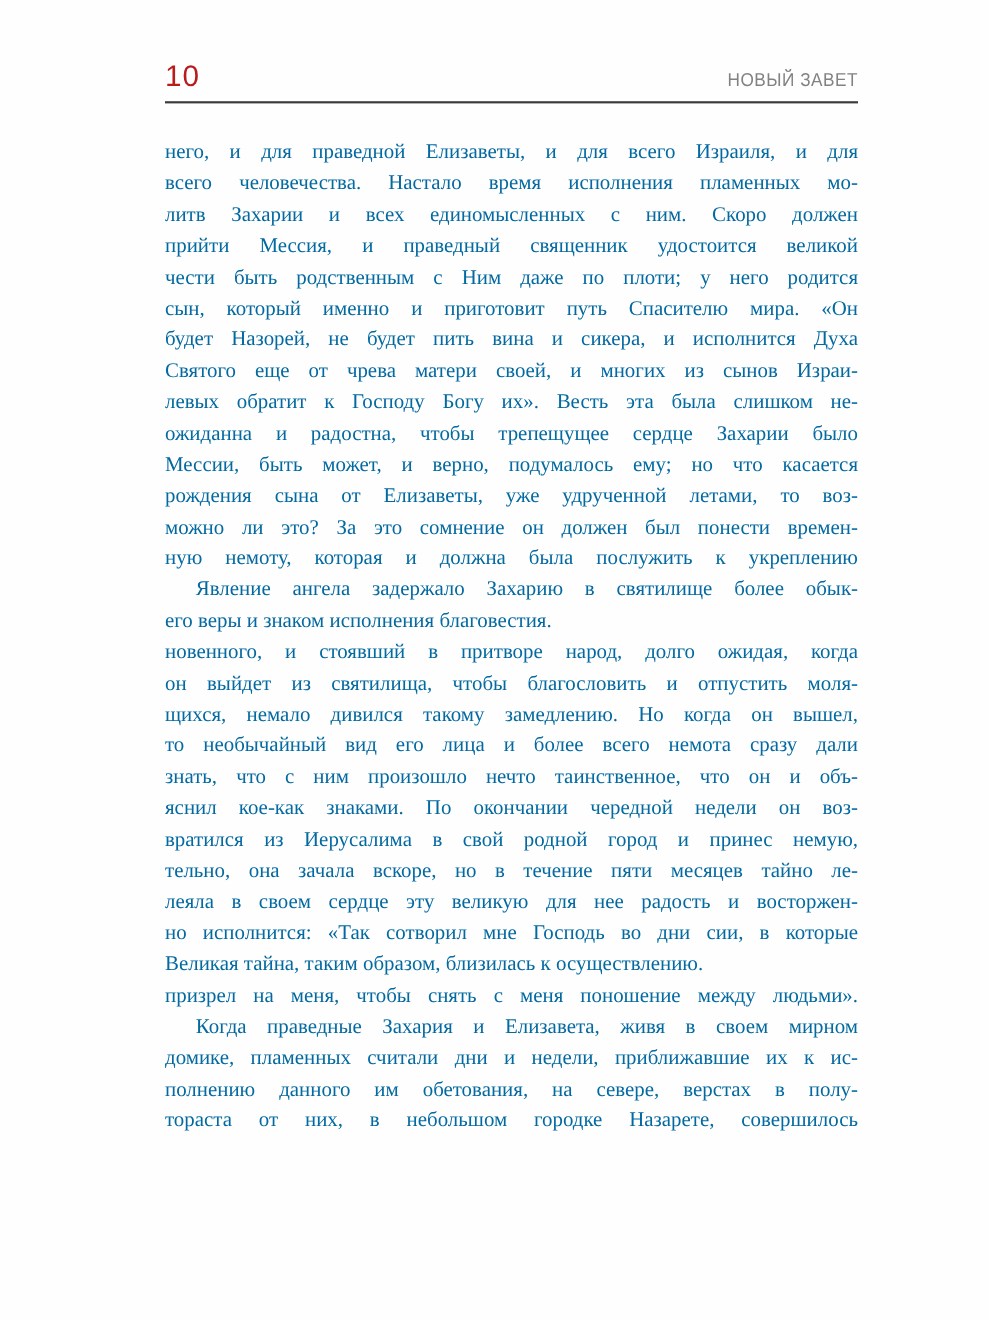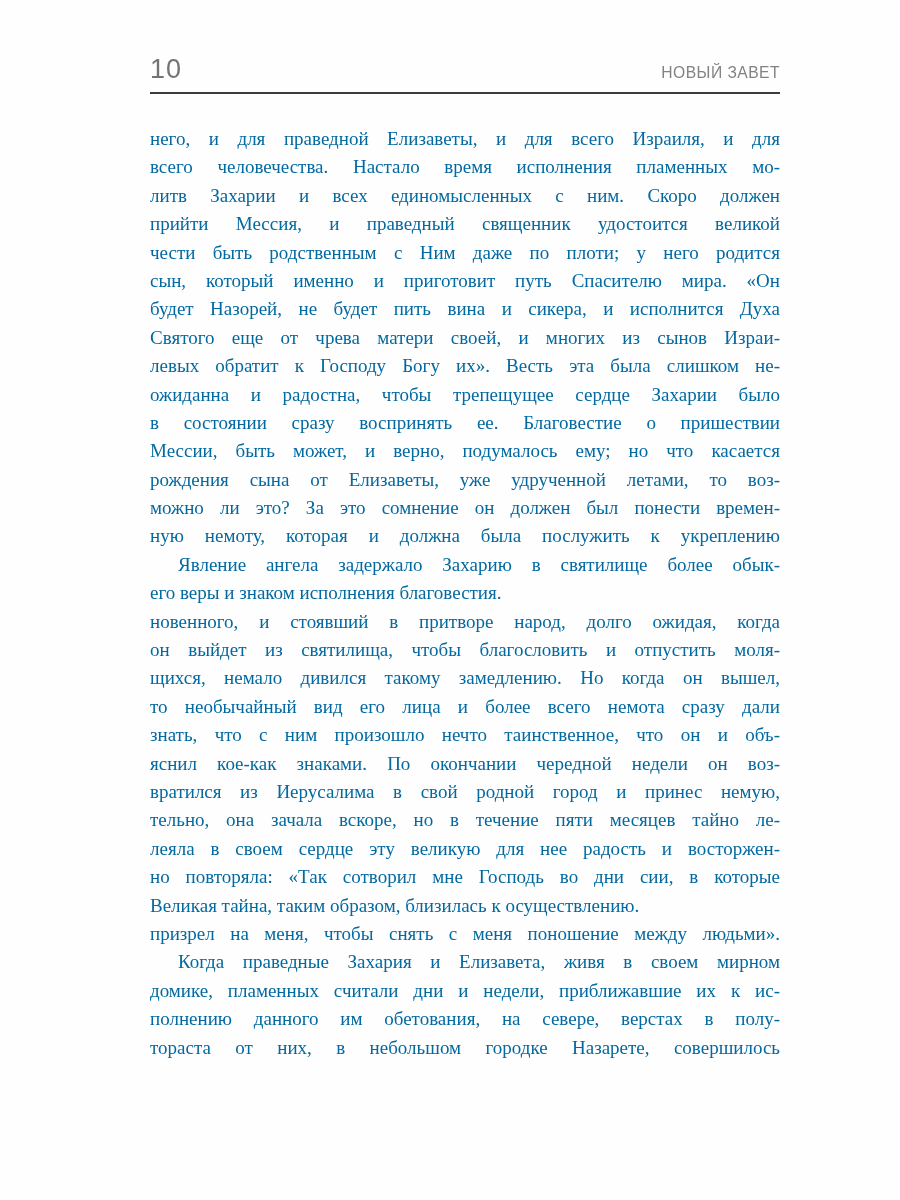--- a/index.html
+++ b/index.html
@@ -21,21 +21,21 @@
     top: 56px;
     width: 630px;
     display: flex;
     justify-content: space-between;
     align-items: baseline;
   }
   .page-number {
     font-family: "Liberation Sans", "DejaVu Sans", sans-serif;
     font-size: 27px;
     font-weight: 400;
-    color: #737373;
+    color: #b91c1c;
     letter-spacing: 1px;
     line-height: 1;
   }
   .running-title {
     font-family: "Liberation Sans", "DejaVu Sans", sans-serif;
     font-size: 17px;
     font-weight: 400;
     color: #828282;
     letter-spacing: 0.5px;
     line-height: 1;
@@ -88,37 +88,36 @@
       <div class="line">него, и для праведной Елизаветы, и для всего Израиля, и для</div>
       <div class="line">всего человечества. Настало время исполнения пламенных мо-</div>
       <div class="line">литв Захарии и всех единомысленных с ним. Скоро должен</div>
       <div class="line">прийти Мессия, и праведный священник удостоится великой</div>
       <div class="line">чести быть родственным с Ним даже по плоти; у него родится</div>
       <div class="line">сын, который именно и приготовит путь Спасителю мира. «Он</div>
       <div class="line">будет Назорей, не будет пить вина и сикера, и исполнится Духа</div>
       <div class="line">Святого еще от чрева матери своей, и многих из сынов Израи-</div>
       <div class="line">левых обратит к Господу Богу их». Весть эта была слишком не-</div>
       <div class="line">ожиданна и радостна, чтобы трепещущее сердце Захарии было</div>
-      <div class="line">в состоянии сразу воспринять ее. Благовестие о пришествии</div>
       <div class="line">Мессии, быть может, и верно, подумалось ему; но что касается</div>
       <div class="line">рождения сына от Елизаветы, уже удрученной летами, то воз-</div>
       <div class="line">можно ли это? За это сомнение он должен был понести времен-</div>
       <div class="line">ную немоту, которая и должна была послужить к укреплению</div>
       <div class="line indent">Явление ангела задержало Захарию в святилище более обык-</div>
       <div class="line flush-left">его веры и знаком исполнения благовестия.</div>
       <div class="line">новенного, и стоявший в притворе народ, долго ожидая, когда</div>
       <div class="line">он выйдет из святилища, чтобы благословить и отпустить моля-</div>
       <div class="line">щихся, немало дивился такому замедлению. Но когда он вышел,</div>
       <div class="line">то необычайный вид его лица и более всего немота сразу дали</div>
       <div class="line">знать, что с ним произошло нечто таинственное, что он и объ-</div>
       <div class="line">яснил кое-как знаками. По окончании чередной недели он воз-</div>
       <div class="line">вратился из Иерусалима в свой родной город и принес немую,</div>
       <div class="line">тельно, она зачала вскоре, но в течение пяти месяцев тайно ле-</div>
       <div class="line">леяла в своем сердце эту великую для нее радость и восторжен-</div>
-      <div class="line">но повторяла: «Так сотворил мне Господь во дни сии, в которые</div>
+      <div class="line">но исполнится: «Так сотворил мне Господь во дни сии, в которые</div>
       <div class="line flush-left">Великая тайна, таким образом, близилась к осуществлению.</div>
       <div class="line">призрел на меня, чтобы снять с меня поношение между людьми».</div>
       <div class="line indent">Когда праведные Захария и Елизавета, живя в своем мирном</div>
       <div class="line">домике, пламенных считали дни и недели, приближавшие их к ис-</div>
       <div class="line">полнению данного им обетования, на севере, верстах в полу-</div>
       <div class="line">тораста от них, в небольшом городке Назарете, совершилось</div>
     </main>
 
 </div>
 

